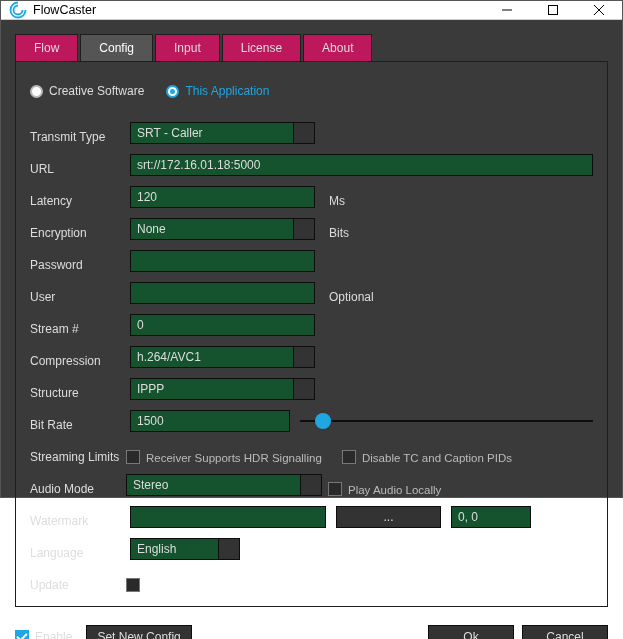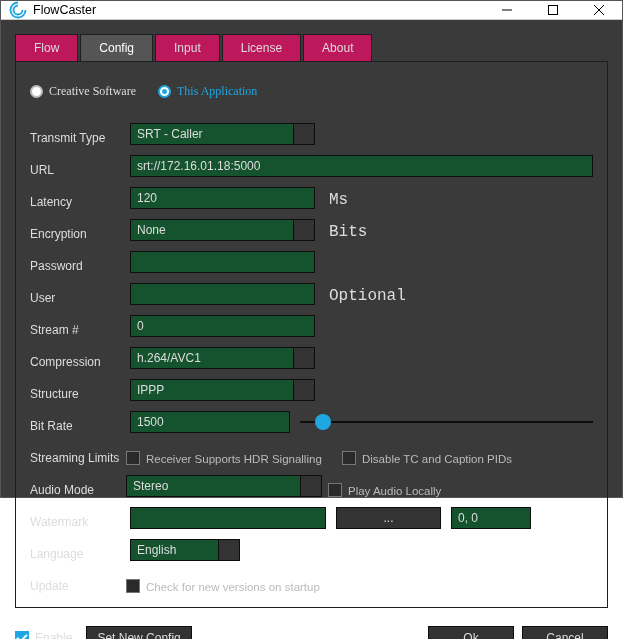--- a/index.html
+++ b/index.html
@@ -18,35 +18,35 @@
   .body { flex: 1; padding: 14px 14px 10px 14px; display: flex; flex-direction: column; }
 
   
   .tabs { display: flex; border-bottom: 1px solid #1e1e1e; }
   .tab { padding: 6px 18px; background: #be185d; border: 1px solid #1e1e1e; border-bottom: none; margin-right: 2px; cursor: pointer; font-size: 12px; }
   .tab.active { background: #555; color: #fff; }
 
   
   .panel { border: 1px solid #1e1e1e; border-top: none; flex: 1; padding: 22px 14px 14px 14px; display: flex; flex-direction: column; gap: 2px; overflow: hidden; }
 
-  .radio-row { display: flex; align-items: flex-end; gap: 22px; margin-bottom: 22px; font-family: Liberation Serif, serif; }
+  .radio-row { display: flex; align-items: flex-end; gap: 22px; margin-bottom: 22px; }
   .radio { display: flex; align-items: center; gap: 6px; cursor: pointer; }
   .radio .dot { width: 13px; height: 13px; border-radius: 50%; border: 2px solid #bbb; background: #fff; position: relative; }
   .radio.sel .dot { border-color: #1ea7e1; }
   .radio.sel .dot::after { content: ""; position: absolute; inset: 2px; border-radius: 50%; background: #1ea7e1; }
 
   .form { display: flex; flex-direction: column; gap: 10px; }
   .row { display: flex; align-items: flex-end; gap: 10px; min-height: 22px; }
   .lbl { width: 90px; flex-shrink: 0; font-size: 12px; color: #ddd; }
   .fld { height: 22px; background: #14532d; border: 1px solid #0d0d0d; color: #ddd; padding: 0 6px; display: flex; align-items: center; font-size: 12px; }
   .select { position: relative; }
   .select::after { content: ""; position: absolute; right: 0; top: 0; bottom: 0; width: 20px; background: #333; border-left: 1px solid #0d0d0d; }
   .w-md { width: 185px; }
   .w-lg { flex: 1; }
-  .suffix { font-size: 16px; color: #ddd; margin-left: 4px; font-family: Liberation Mono, monospace; }
+  .suffix { font-size: 12px; color: #ddd; margin-left: 4px; }
 
   .chk { width: 14px; height: 14px; border: 1px solid #777; background: #2a2a2a; flex-shrink: 0; position: relative; }
   .chk.checked { background: #1ea7e1; border-color: #1ea7e1; }
   .chk.checked::after { content: ""; position: absolute; left: 3px; top: 0px; width: 4px; height: 8px; border: solid #fff; border-width: 0 2px 2px 0; transform: rotate(45deg); }
   .chklabel { font-size: 11.5px; color: #bbb; white-space: nowrap; }
 
   .slider-wrap { flex: 1; display: flex; align-items: center; position: relative; height: 22px; }
   .slider-track { height: 2px; background: #0d0d0d; flex: 1; position: relative; }
   .slider-thumb { position: absolute; left: 8%; top: 50%; transform: translate(-50%, -50%); width: 16px; height: 16px; border-radius: 50%; background: #1ea7e1; }
 
@@ -224,21 +224,20 @@
         <div class="row">
           <span class="lbl">Language</span>
           <div class="fld select" style="width:110px">
               <span>English</span>
             </div>
         </div>
 
         <div class="row" style="gap:6px">
           <span class="lbl">Update</span>
           <span class="chk"></span>
-          <span class="chklabel">Check for new versions on startup</span>
         </div>
 
       </div>
     </div>
   </div>
 
   <div class="footer">
     <div class="enable">
       <span class="chk checked"></span>
       <span>Enable</span>

